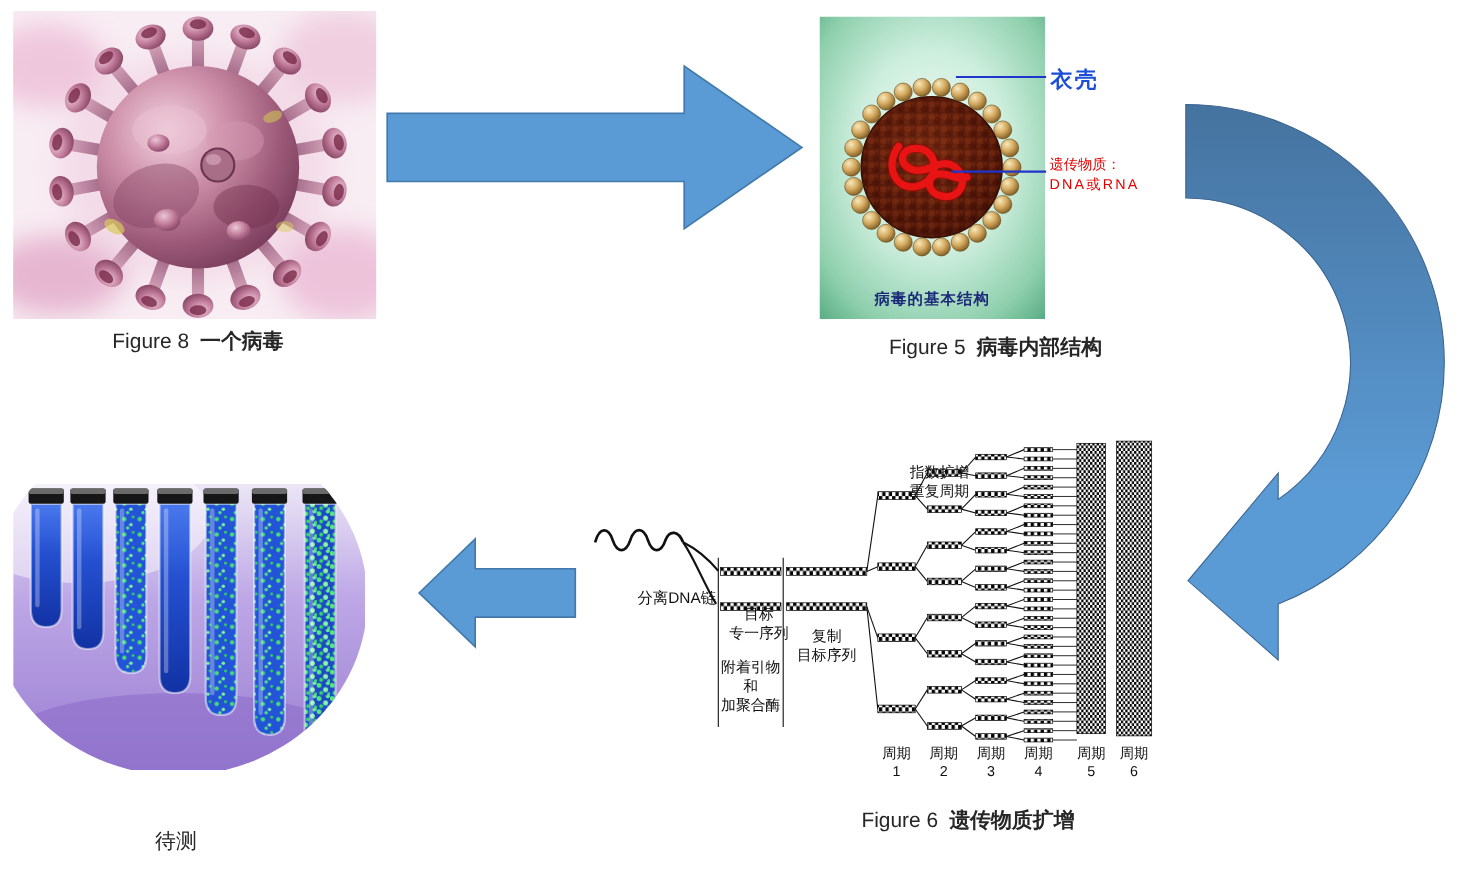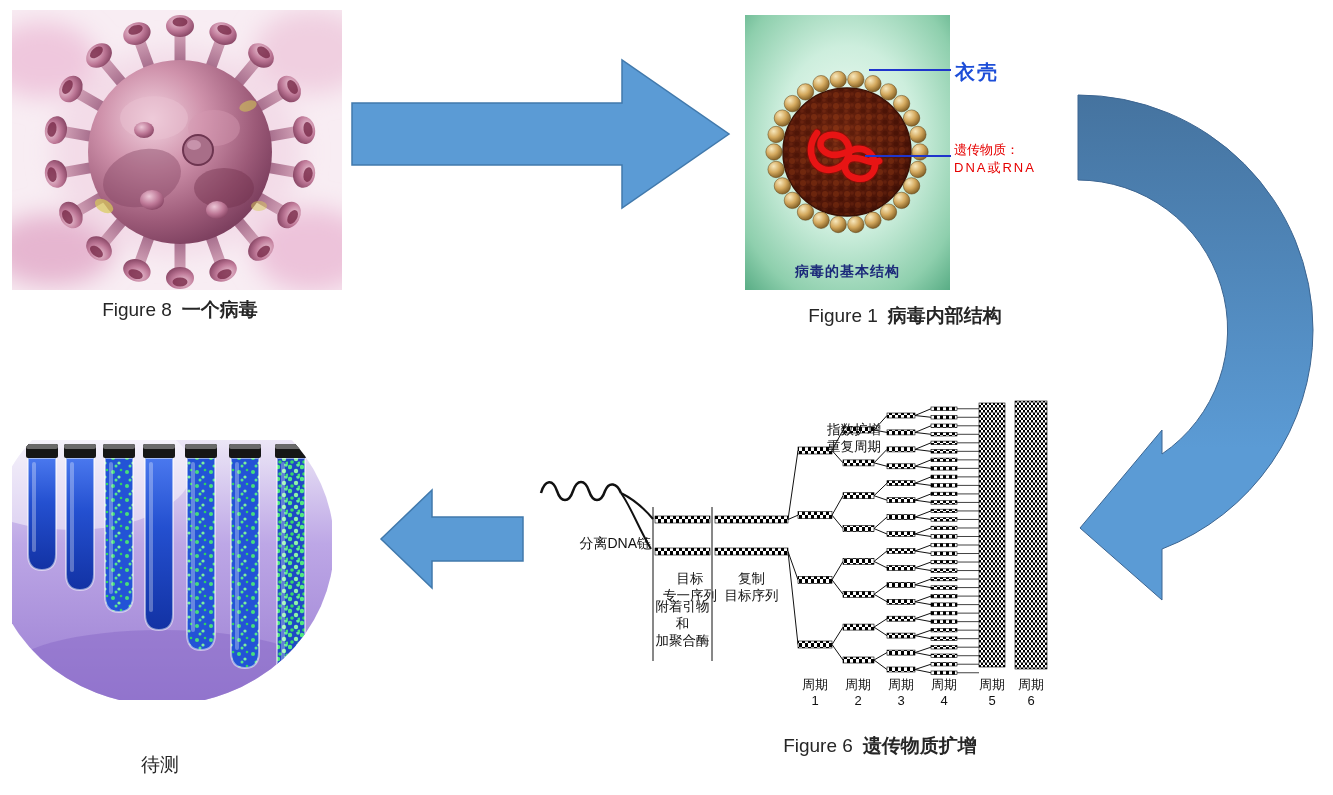--- a/index.html
+++ b/index.html
@@ -12,21 +12,21 @@
   .caption{position:absolute;font-size:19px;color:#262626;text-align:center;white-space:nowrap}
   .caption .zh{font-weight:bold;margin-left:10px}
   
   .f5cap{position:absolute;left:210px;top:44px;color:#1d4ed8;font-weight:bold;font-size:20px;letter-spacing:2px}
   .f5gen{position:absolute;left:209px;top:126px;color:#e60000;font-weight:normal;font-size:13px;line-height:18px}
   .f5gen .ls{letter-spacing:2px}
   .f5struct{position:absolute;left:0;top:248px;width:205px;text-align:center;color:#1c2a7a;font-weight:bold;font-size:14px;letter-spacing:1px}
   
   .f6label{position:absolute;white-space:pre-line;text-align:center;font-size:13.5px;line-height:17px;font-weight:400;color:#111}
   .f6sep{left:0;top:140px;width:116px;text-align:right;font-size:14px}
-  .f6target{left:118px;top:175px;width:74px}
+  .f6target{left:118px;top:155px;width:74px}
   .f6primer{left:118px;top:203px;width:59px}
   .f6copy{left:180px;top:175px;width:73px}
   .f6amp{left:276px;top:26px;width:86px}
   .cyc{position:absolute;top:282px;width:40px;text-align:center;font-size:13px;line-height:16px;font-weight:400;color:#111}
   .cyc span{display:block}
 </style>
 </head>
 <body>
 
 <div class="canvas">
@@ -181,21 +181,21 @@
       <line x1="120" y1="141" x2="206" y2="141" stroke="#1f35cc" stroke-width="2"></line>
     </svg>
     <div class="f5cap">衣壳</div>
     <div class="f5gen">
       <div>遗传物质：</div>
       <div class="ls">DNA或RNA</div>
     </div>
     <div class="f5struct">病毒的基本结构</div>
   </div>
   <div class="caption" style="left:755px;top:303px;width:300px">
-    <span>Figure 1</span><span class="zh">病毒内部结构</span>
+    <span>Figure 5</span><span class="zh">病毒内部结构</span>
   </div>
 
   <div class="fig" style="left:535px;top:395px;width:540px;height:330px">
     <svg width="540" height="330" viewBox="0 0 540 330">
       <defs>
         <pattern id="dnaPat" width="6" height="8" patternUnits="userSpaceOnUse">
           <rect width="6" height="8" fill="#ffffff"></rect>
           <rect x="0" y="0" width="3" height="4" fill="#000000"></rect>
           <rect x="3" y="4" width="3" height="4" fill="#000000"></rect>
         </pattern>

